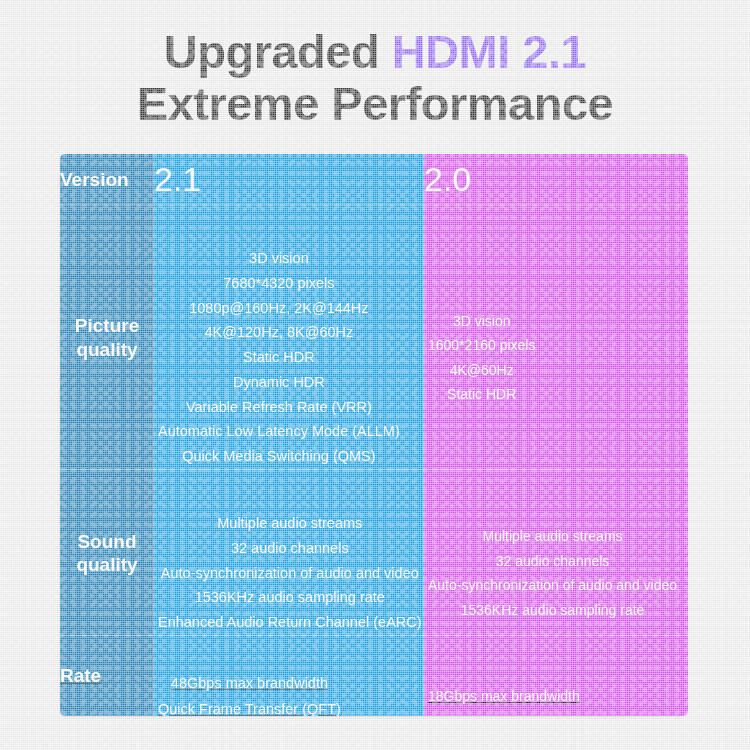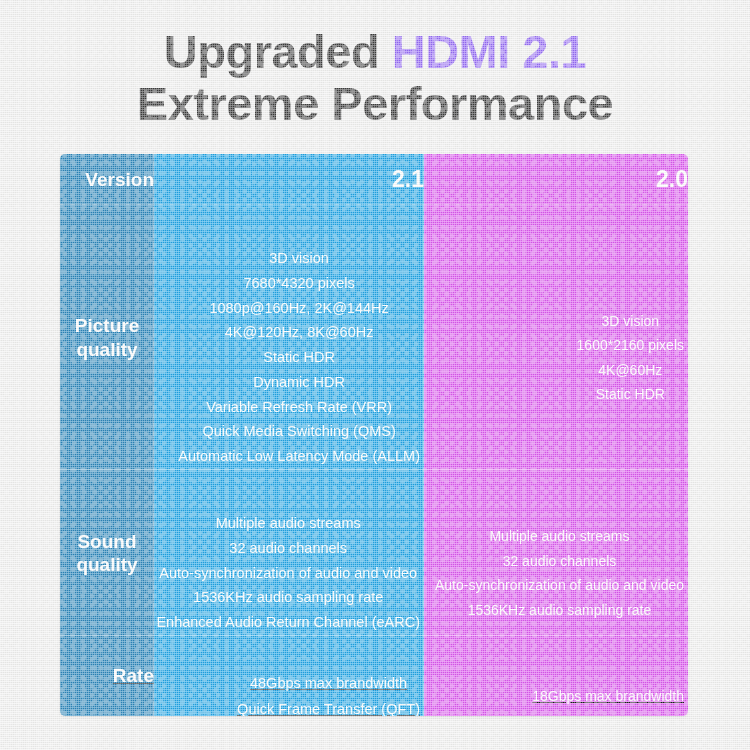--- a/index.html
+++ b/index.html
@@ -61,21 +61,21 @@
 
   .row { display:flex; width:100%; }
   .row.header { height:51px; }
   .row.picture { height:265px; }
   .row.sound   { height:166px; }
   .row.rate    { height:80px; flex:1 1 auto;text-decoration:underline; }
 
   .cell {
     display:flex;
     align-items:center;
-    justify-content:flex-end;
+    justify-content:flex-start;
     text-align:center;
     color:#ffffff;
     position:relative;
   }
 
   
   .c-label { width:94px;  flex:0 0 94px;  background-color:#1279b4; }
   .c-21    { width:270px; flex:0 0 270px; background-color:#059be4; }
   .c-20    { flex:1 1 auto;               background-color:#d946ef; }
 
@@ -90,22 +90,22 @@
     background:rgba(255,255,255,.32);
   }
 
   
   .row-label {
     font-size:19px;
     font-weight:bold;
     line-height:1.22;
   }
   .ver-value {
-    font-size:23px;
-    font-weight:bold;
+    font-size:34px;
+    font-weight:normal;
   }
   .spec-list {
     font-size:14.5px;
     line-height:24.8px;
     font-weight:normal;
     padding:0 4px;
     white-space:nowrap;
     margin-top:40px;
   }
   .spec-list .spec-line { display:block; }
@@ -145,22 +145,22 @@
       </div>
       <div class="cell c-21 divr">
         <span class="spec-list">
           <span class="spec-line">3D vision</span>
           <span class="spec-line">7680*4320 pixels</span>
           <span class="spec-line">1080p@160Hz, 2K@144Hz</span>
           <span class="spec-line">4K@120Hz, 8K@60Hz</span>
           <span class="spec-line">Static HDR</span>
           <span class="spec-line">Dynamic HDR</span>
           <span class="spec-line">Variable Refresh Rate (VRR)</span>
+          <span class="spec-line">Automatic Low Latency Mode (ALLM)</span>
           <span class="spec-line">Quick Media Switching (QMS)</span>
-          <span class="spec-line">Automatic Low Latency Mode (ALLM)</span>
         </span>
       </div>
       <div class="cell c-20">
         <span class="spec-list">
           <span class="spec-line">3D vision</span>
           <span class="spec-line">1600*2160 pixels</span>
           <span class="spec-line">4K@60Hz</span>
           <span class="spec-line">Static HDR</span>
         </span>
       </div>

